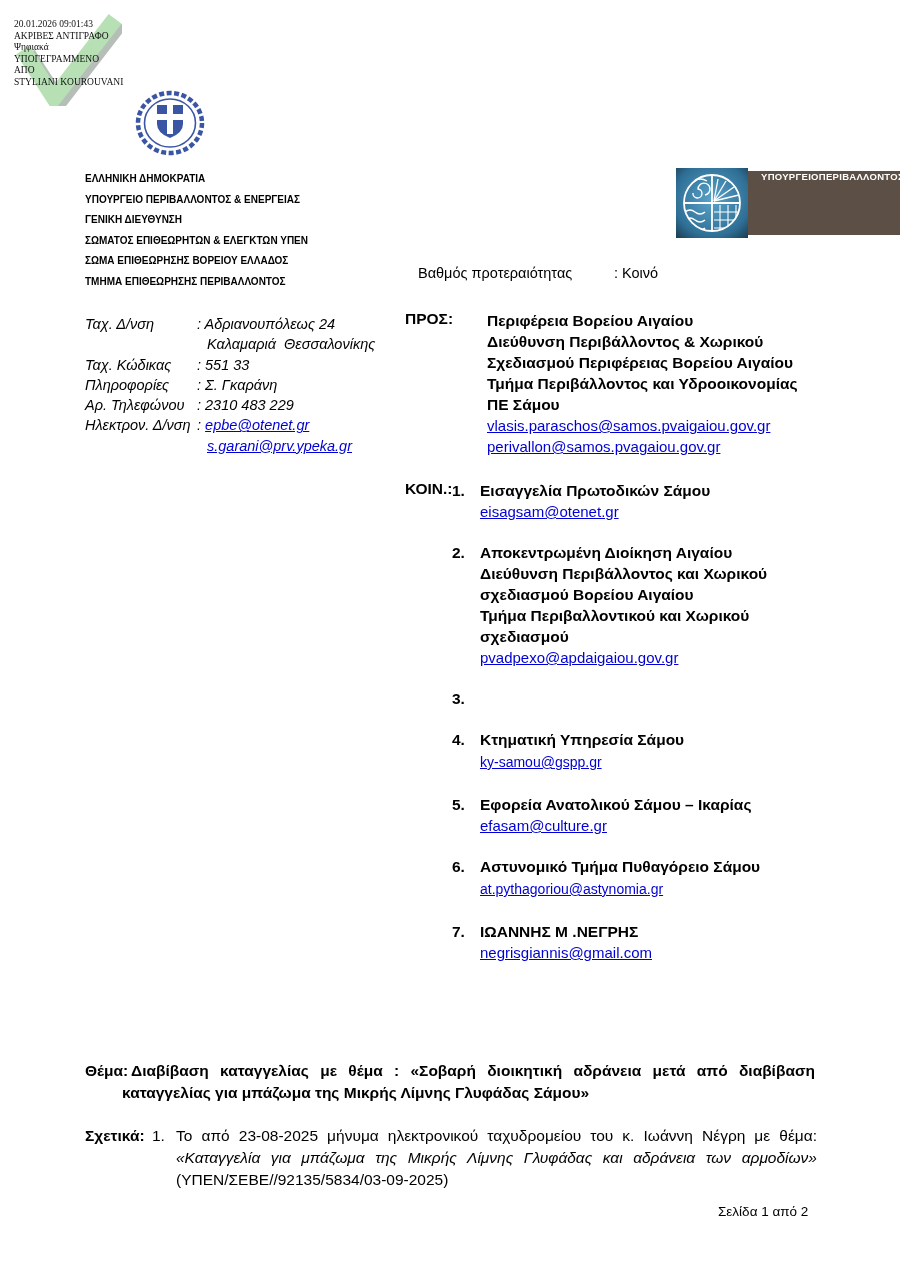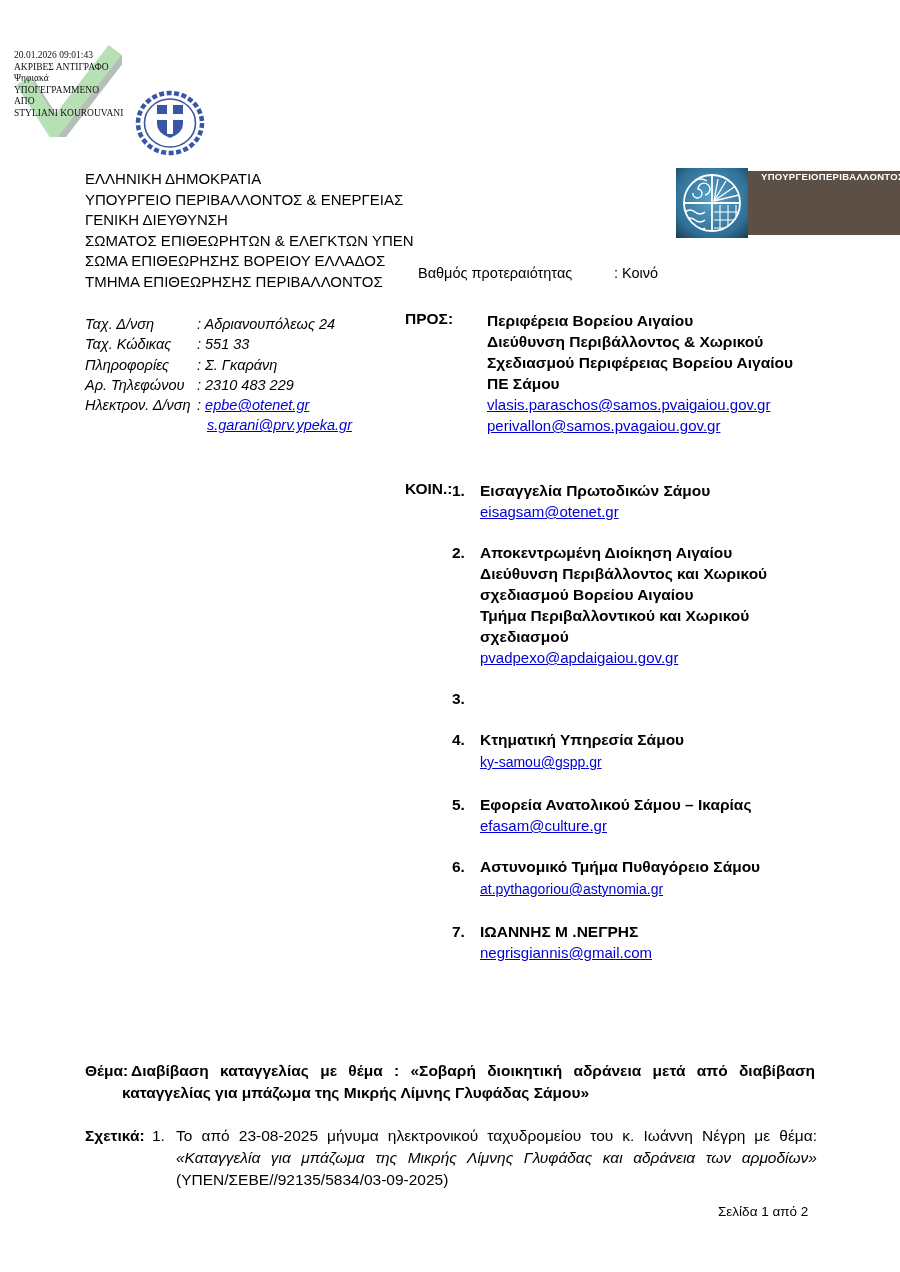--- a/index.html
+++ b/index.html
@@ -1,38 +1,38 @@
 <!DOCTYPE html>
 <html lang="el"><head>
 <meta charset="utf-8">
 <style>
   html,body { margin:0; padding:0; background:#ffffff; }
   .page {
     position:relative; width:900px; height:1272px; background:#ffffff;
     font-family:"Liberation Sans", sans-serif; color:#000; overflow:hidden;
   }
   
-  .stamp { position:absolute; left:8px; top:39px; width:150px; height:100px; }
+  .stamp { position:absolute; left:8px; top:8px; width:150px; height:100px; }
   .stamp svg { position:absolute; left:2px; top:2px; }
   .stamp-text {
     position:relative; z-index:2; margin:11px 0 0 6px;
     font-family:"Liberation Serif", serif; font-size:9.5px; line-height:11.6px;
     color:#111; white-space:nowrap;
   }
   
   .emblem { position:absolute; left:134px; top:89px; }
   
   .protocol {
     position:absolute; top:78px; right:57px; text-align:right;
     font-weight:bold; font-size:15px; line-height:19px;
   }
   
   .ministry {
     position:absolute; left:85px; top:169px;
-    font-weight:normal; font-size:15px; line-height:20.6px; white-space:nowrap;
+    font-weight:bold; font-size:10px; line-height:20.6px; white-space:nowrap;
   }
   
   .logo { position:absolute; left:676px; top:168px; width:182px; height:70px; display:flex; }
   .logo-blue { width:72px; height:70px; flex:none; }
   .logo-brown {
     flex:1; margin:3px 0; background:#5c5046; color:#fff;
     font-size:9.5px; font-weight:bold; line-height:12.5px; letter-spacing:0.3px;
     display:flex; flex-direction:row; justify-content:center; padding-left:13px;
   }
   
@@ -171,20 +171,24 @@
     <span class="priority-label">Βαθμός προτεραιότητας</span>
     <span>: Κοινό</span>
   </div>
 
   <div class="contact">
     <div class="crow">
       <span class="clabel">Ταχ. Δ/νση</span>
       <span class="cval">: Αδριανουπόλεως 24</span>
     </div>
     <div class="crow">
+      <span class="clabel"></span>
+      <span class="cval ind">Καλαμαριά  Θεσσαλονίκης</span>
+    </div>
+    <div class="crow">
       <span class="clabel">Ταχ. Κώδικας</span>
       <span class="cval">: 551 33</span>
     </div>
     <div class="crow">
       <span class="clabel">Πληροφορίες</span>
       <span class="cval">: Σ. Γκαράνη</span>
     </div>
     <div class="crow">
       <span class="clabel">Αρ. Τηλεφώνου</span>
       <span class="cval">: 2310 483 229</span>
@@ -199,20 +203,21 @@
     </div>
   </div>
 
   <div class="pros">
     <span class="pros-label">ΠΡΟΣ:</span>
     <div class="pros-body">
       <div>
           <div>Περιφέρεια Βορείου Αιγαίου</div>
           <div>Διεύθυνση Περιβάλλοντος &amp; Χωρικού</div>
           <div>Σχεδιασμού Περιφέρειας Βορείου Αιγαίου</div>
+          <div>Τμήμα Περιβάλλοντος και Υδροοικονομίας</div>
           <div>ΠΕ Σάμου</div>
         </div>
       <div class="pros-emails">
         <a class="em">vlasis.paraschos@samos.pvaigaiou.gov.gr</a>
         <a class="em">perivallon@samos.pvagaiou.gov.gr</a>
       </div>
     </div>
   </div>
 
   <div class="koin">

